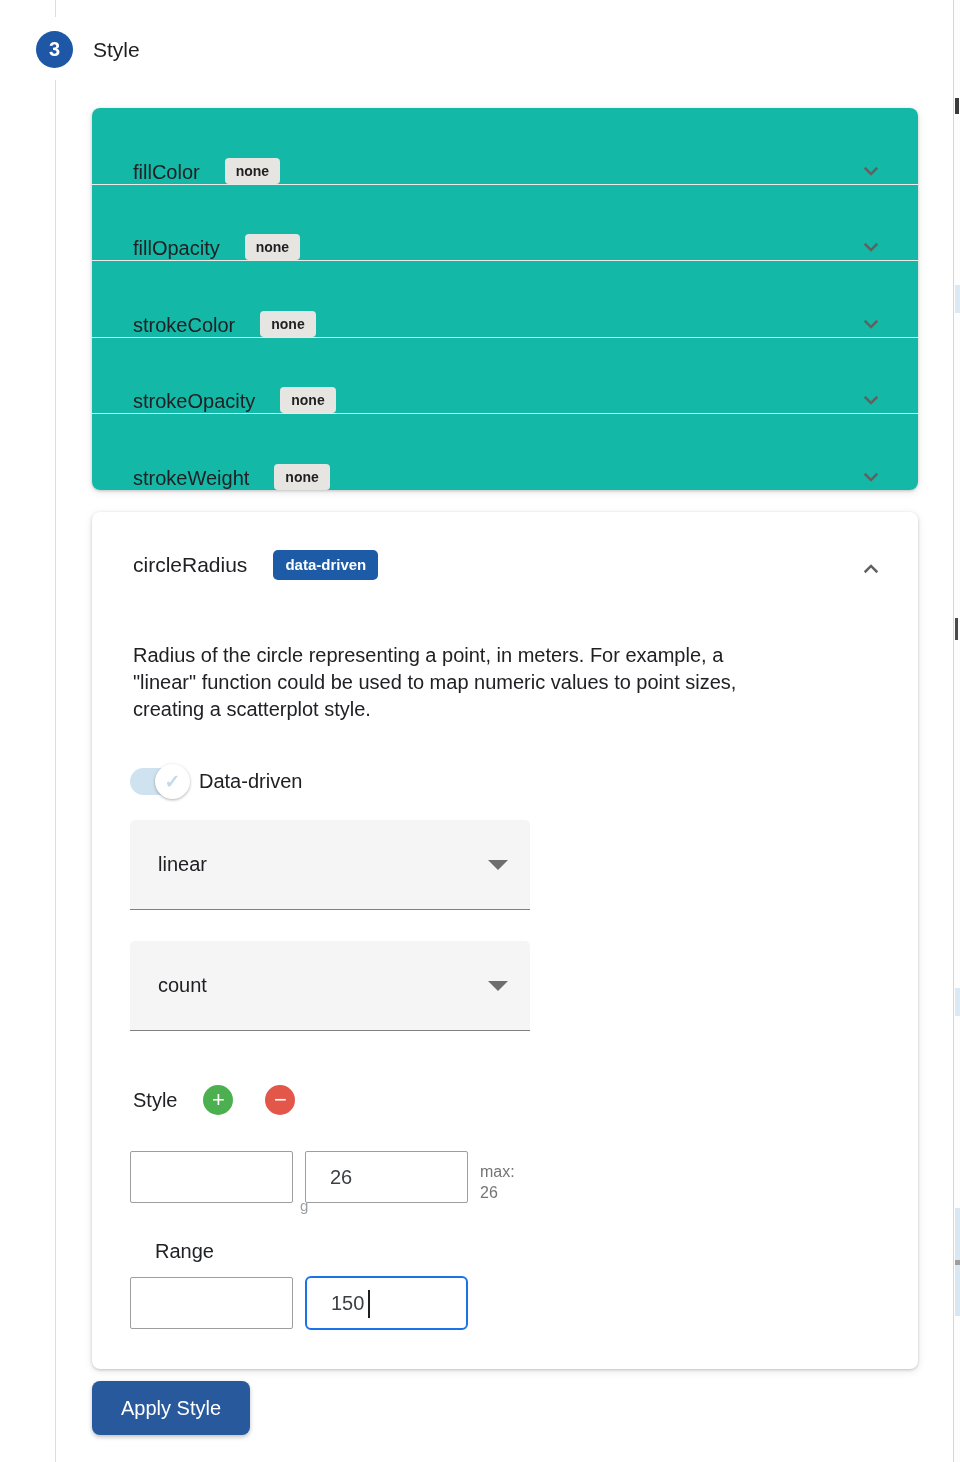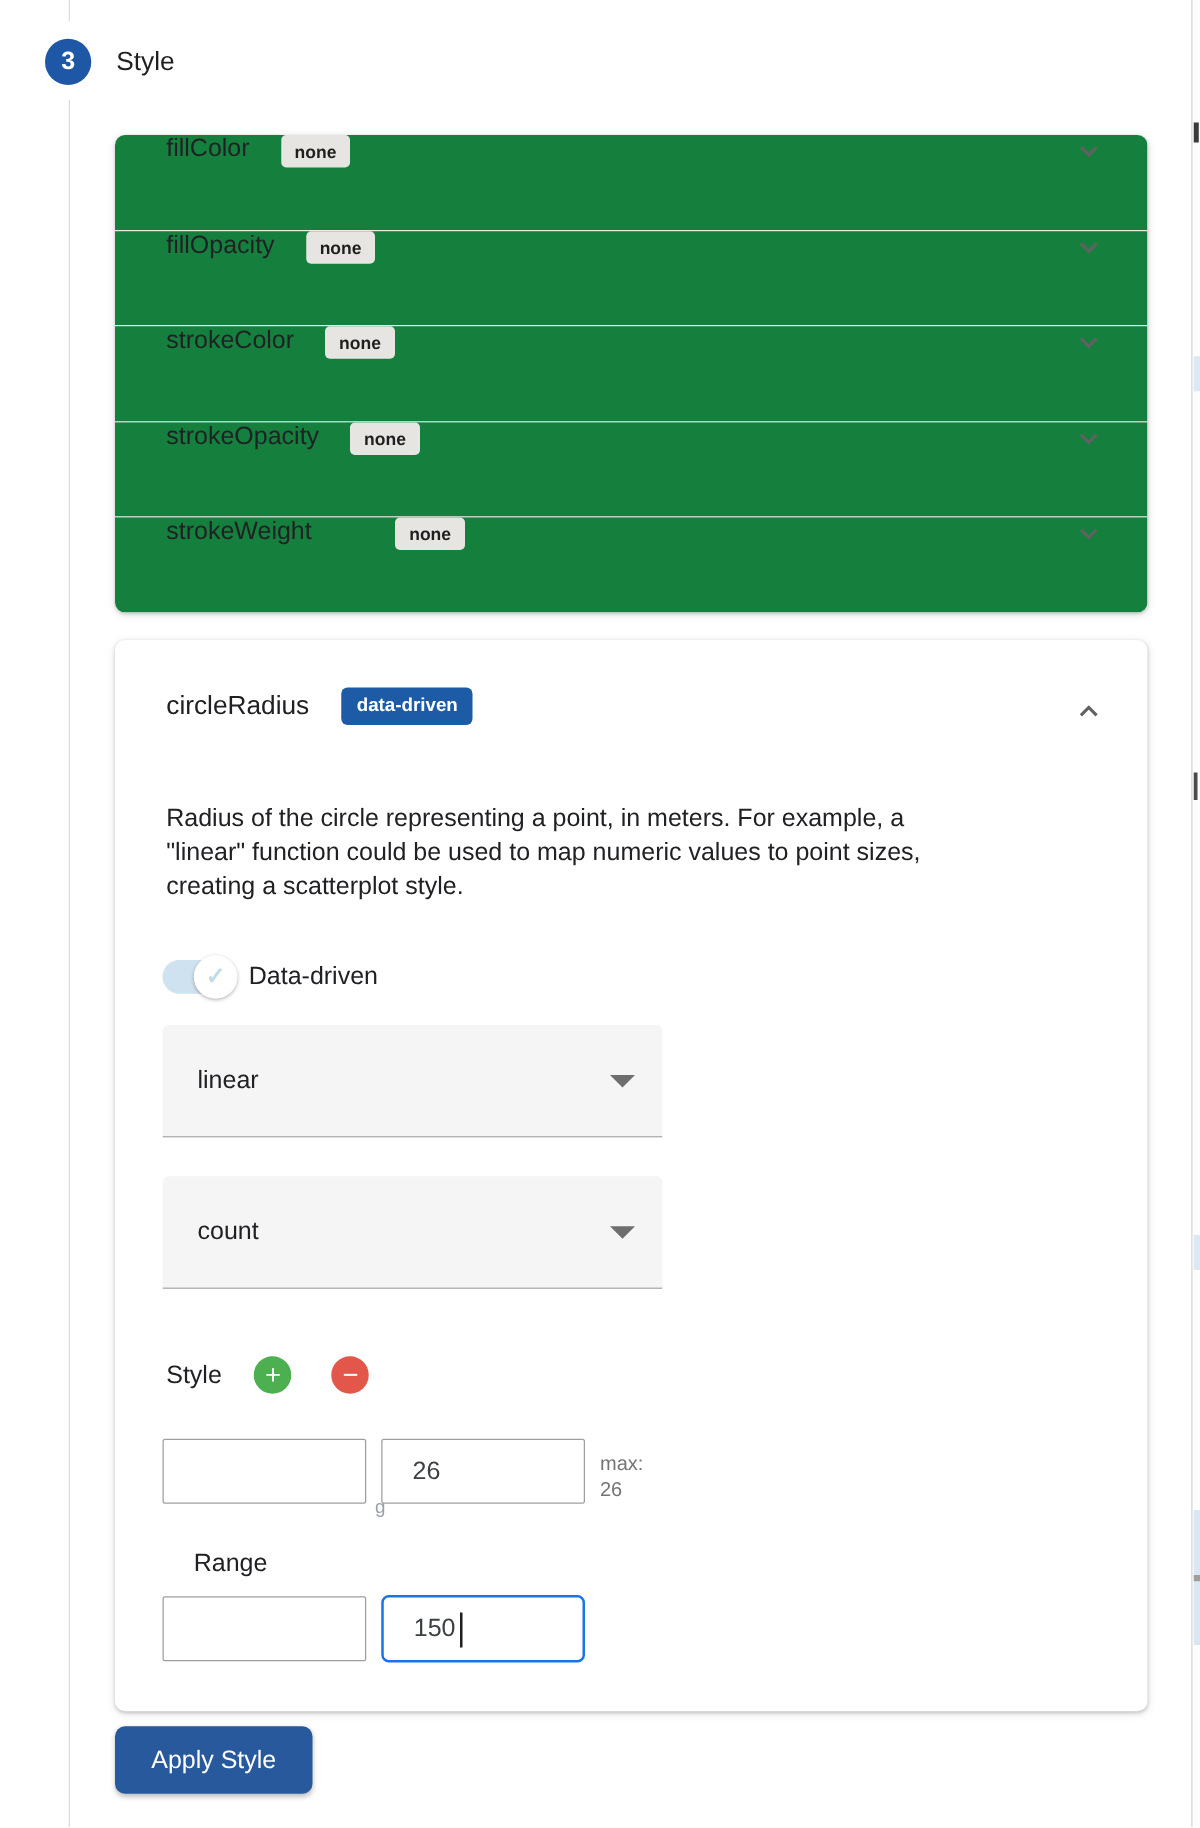--- a/index.html
+++ b/index.html
@@ -18,23 +18,23 @@
     display:flex; align-items:center; justify-content:center; }
   .step-title { position:absolute; left:93px; top:36px; font-size:21px; color:#1f1f1f; line-height:28px; }
 
   
   .card { position:absolute; left:92px; width:826px; background:#ffffff; border-radius:8px;
     box-shadow:0 1px 3px rgba(0,0,0,.18), 0 2px 8px rgba(0,0,0,.10); }
   .card-props { top:108px; height:382px; display:flex; flex-direction:column; overflow:hidden; }
   .card-radius { top:512px; height:857px; }
 
   
-  .prop-row { flex:1; display:flex; align-items:flex-start; padding:0 34px 0 41px;
-    border-bottom:1px solid #ebebeb; background:#15803d; cursor:pointer; }
-  .prop-row:last-child { border-bottom:none;gap:42px; }
+  .prop-row { flex:1; display:flex; align-items:flex-end; padding:0 34px 0 41px;
+    border-bottom:1px solid #ebebeb; background:#14b8a6; cursor:pointer; }
+  .prop-row:last-child { border-bottom:none; }
   .prop-label { font-size:20px; color:#202124; }
   .badge-none { margin-left:25px; background:#e7e5e2; color:#1f1f1f; font-size:14px; font-weight:bold;
     padding:6px 11px; border-radius:4px; line-height:14px; }
   .chevron { margin-left:auto; width:26px; height:26px; display:flex; align-items:center; justify-content:center; }
 
   
   .cr-header { display:flex; align-items:center; padding:36px 46px 0 41px; height:70px; position:relative; }
   .cr-label { font-size:21px; color:#202124; }
   .badge-dd { margin-left:26px; background:#1d5ba6; color:#ffffff; font-size:15px; font-weight:bold;
     padding:7px 12px; border-radius:5px; line-height:16px; }

